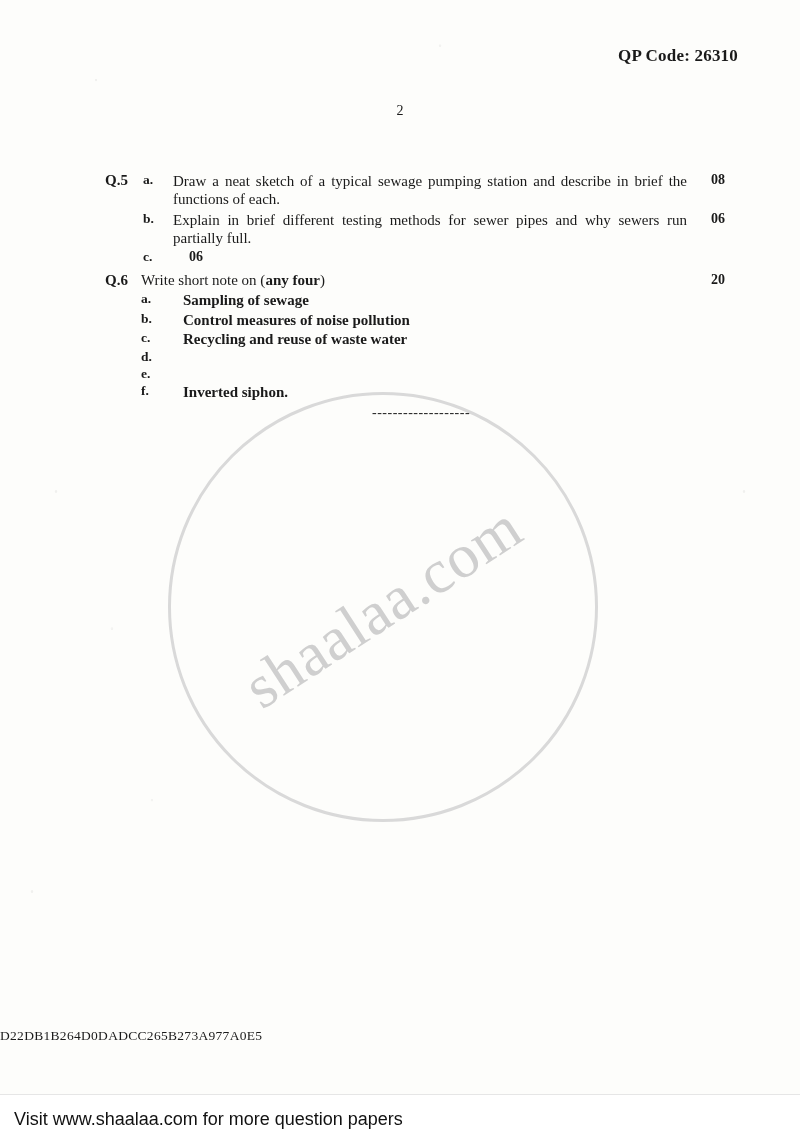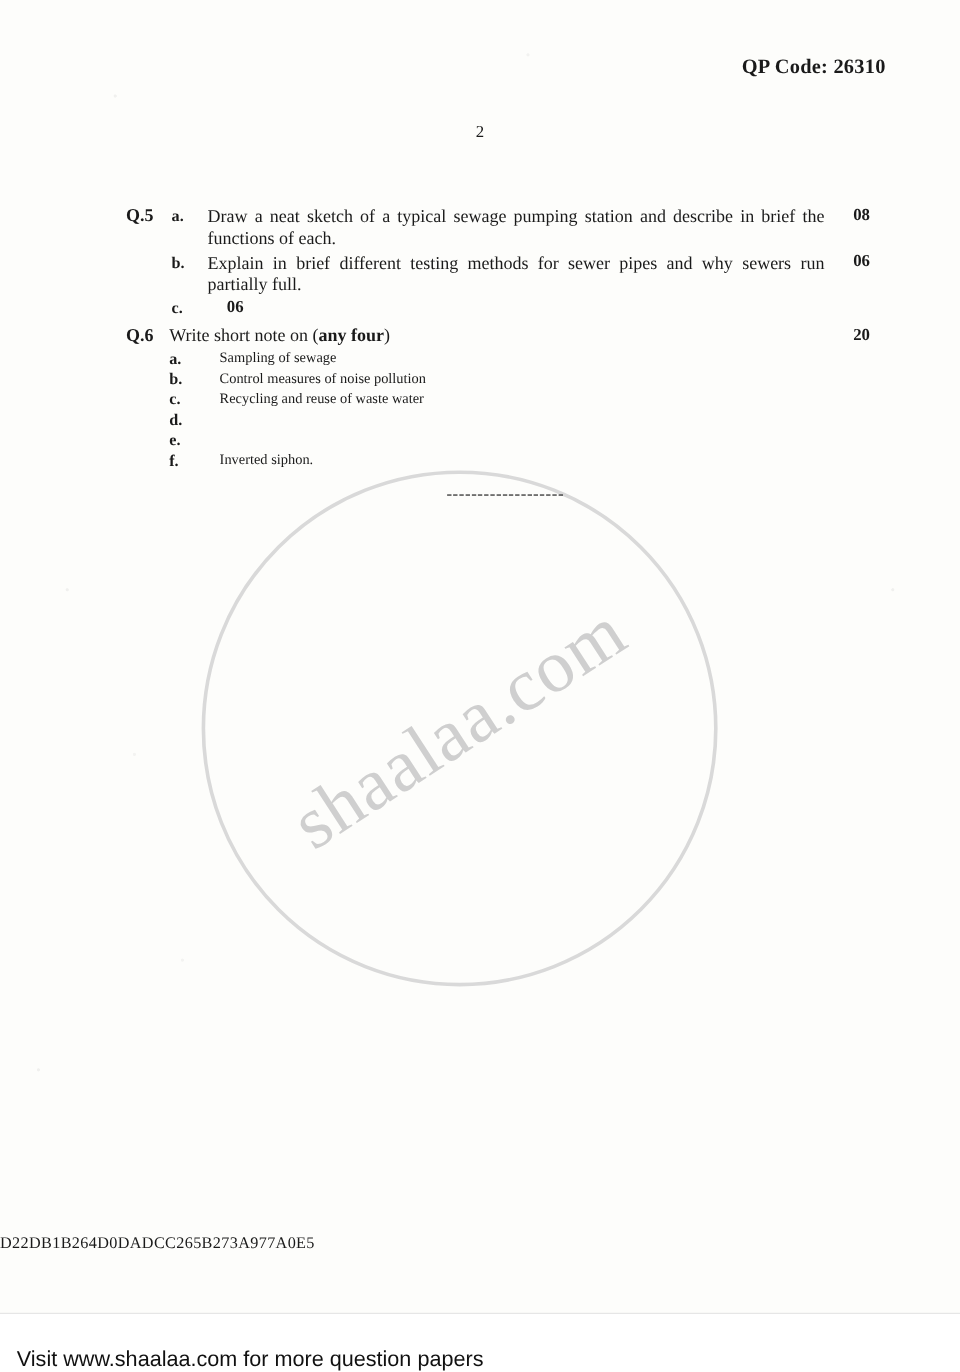--- a/index.html
+++ b/index.html
@@ -141,21 +141,21 @@
   .q6-list {
     margin-top: 1px;
   }
   .q6-list .qrow { margin-bottom: 1px; }
   .q6-list .sub-label {
     width: 42px;
     flex: 0 0 42px;
     padding-left: 36px;
     box-sizing: content-box;
   }
-  .q6-list .q-text { font-size: 12px; }
+  .q6-list .q-text { font-size: 15px; font-weight: bold; }
 
   .dashes {
     position: absolute;
     left: 372px;
     top: 405px;
     font-size: 14px;
     letter-spacing: 0.5px;
     color: #2a2a2a;
   }
 
@@ -171,21 +171,21 @@
 
   .footer-bar {
     position: absolute;
     left: 0;
     right: 0;
     bottom: 0;
     height: 48px;
     background: #ffffff;
     border-top: 1px solid #e6e6e6;
     display: flex;
-    align-items: flex-end;
+    align-items: center;
   }
   .footer-text {
     padding-left: 14px;
     font-family: "Liberation Sans", sans-serif;
     font-size: 18px;
     color: #111111;
   }
 
   .bold { font-weight: bold; }
 </style>

